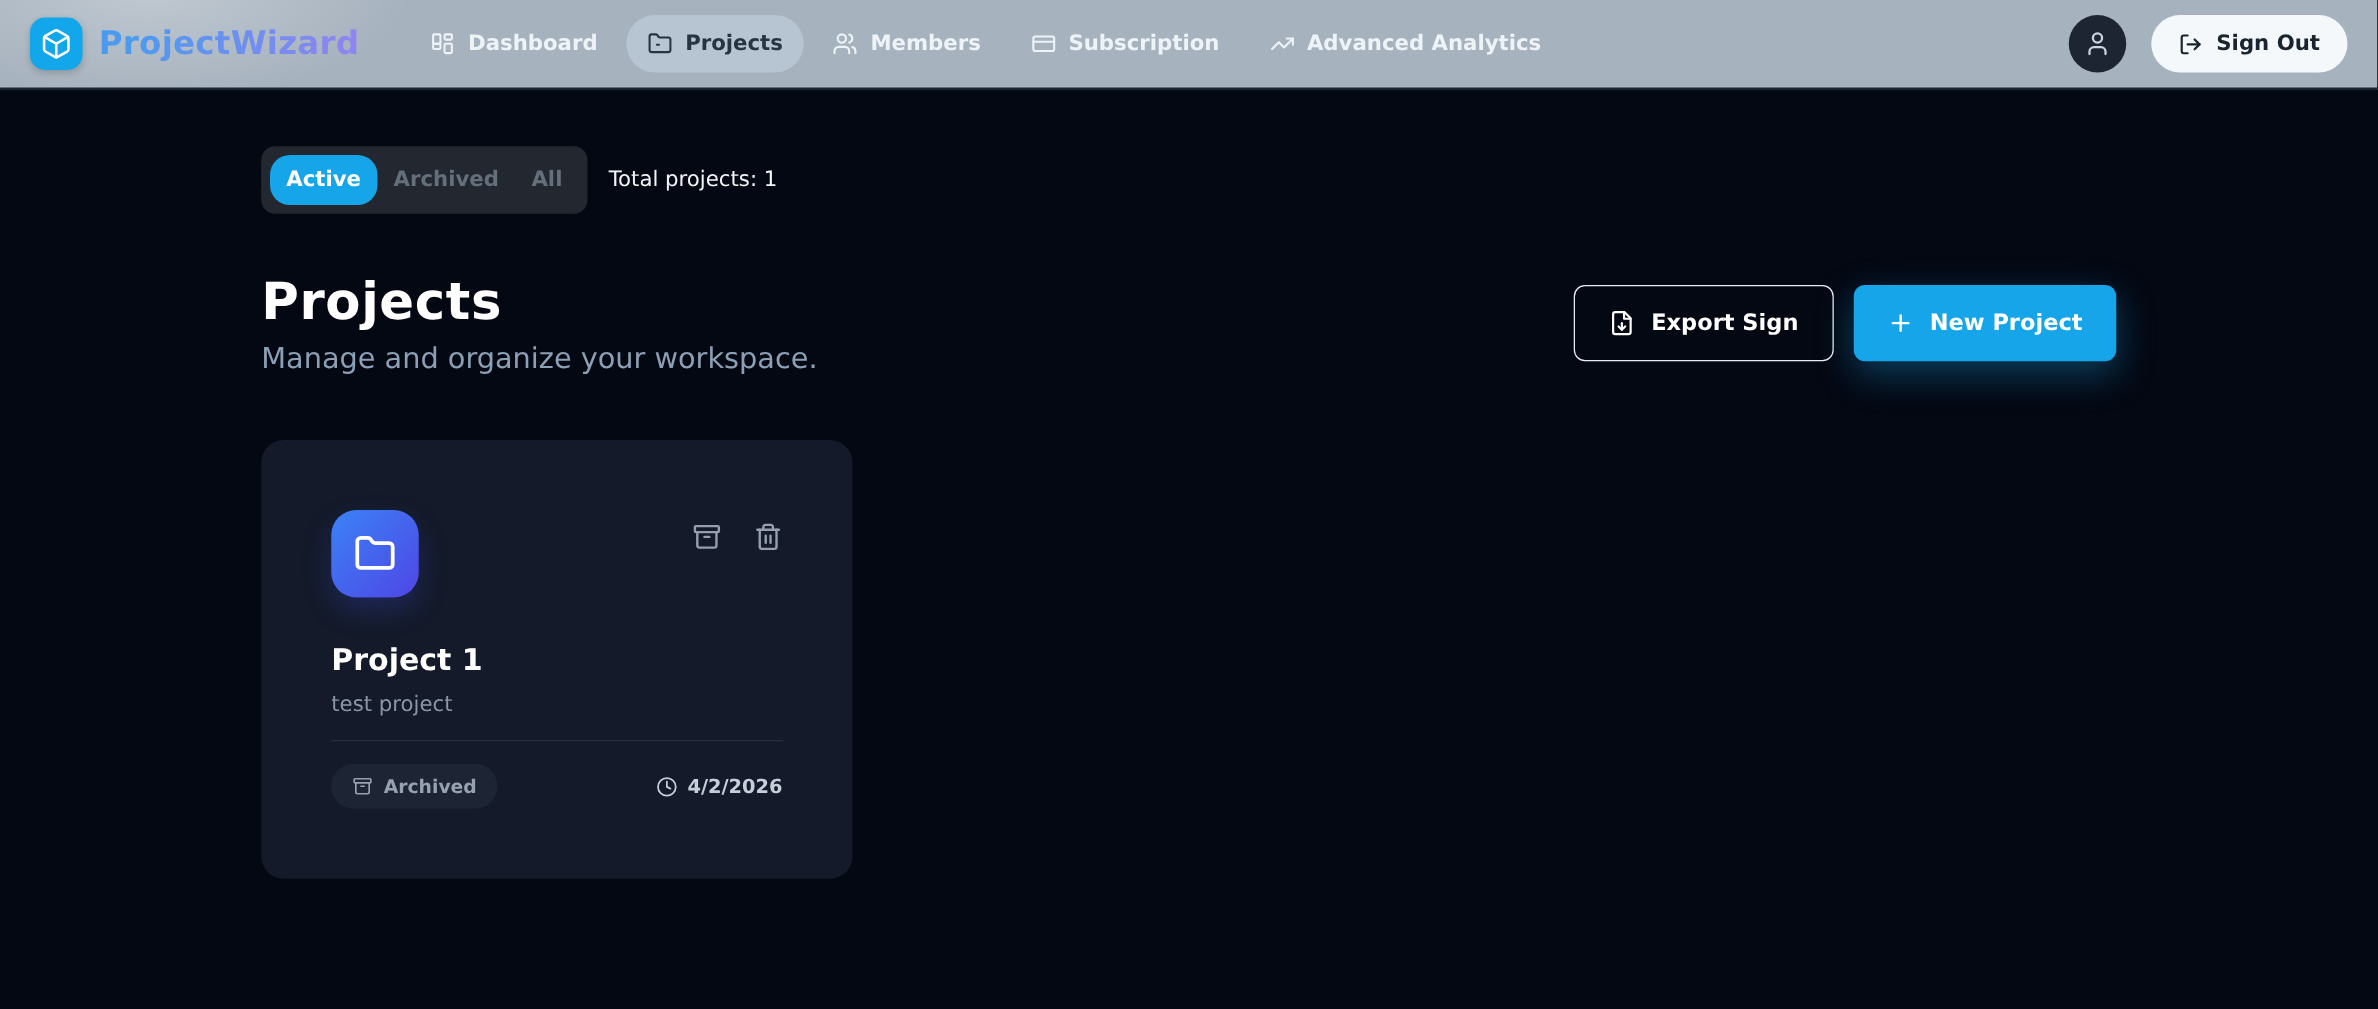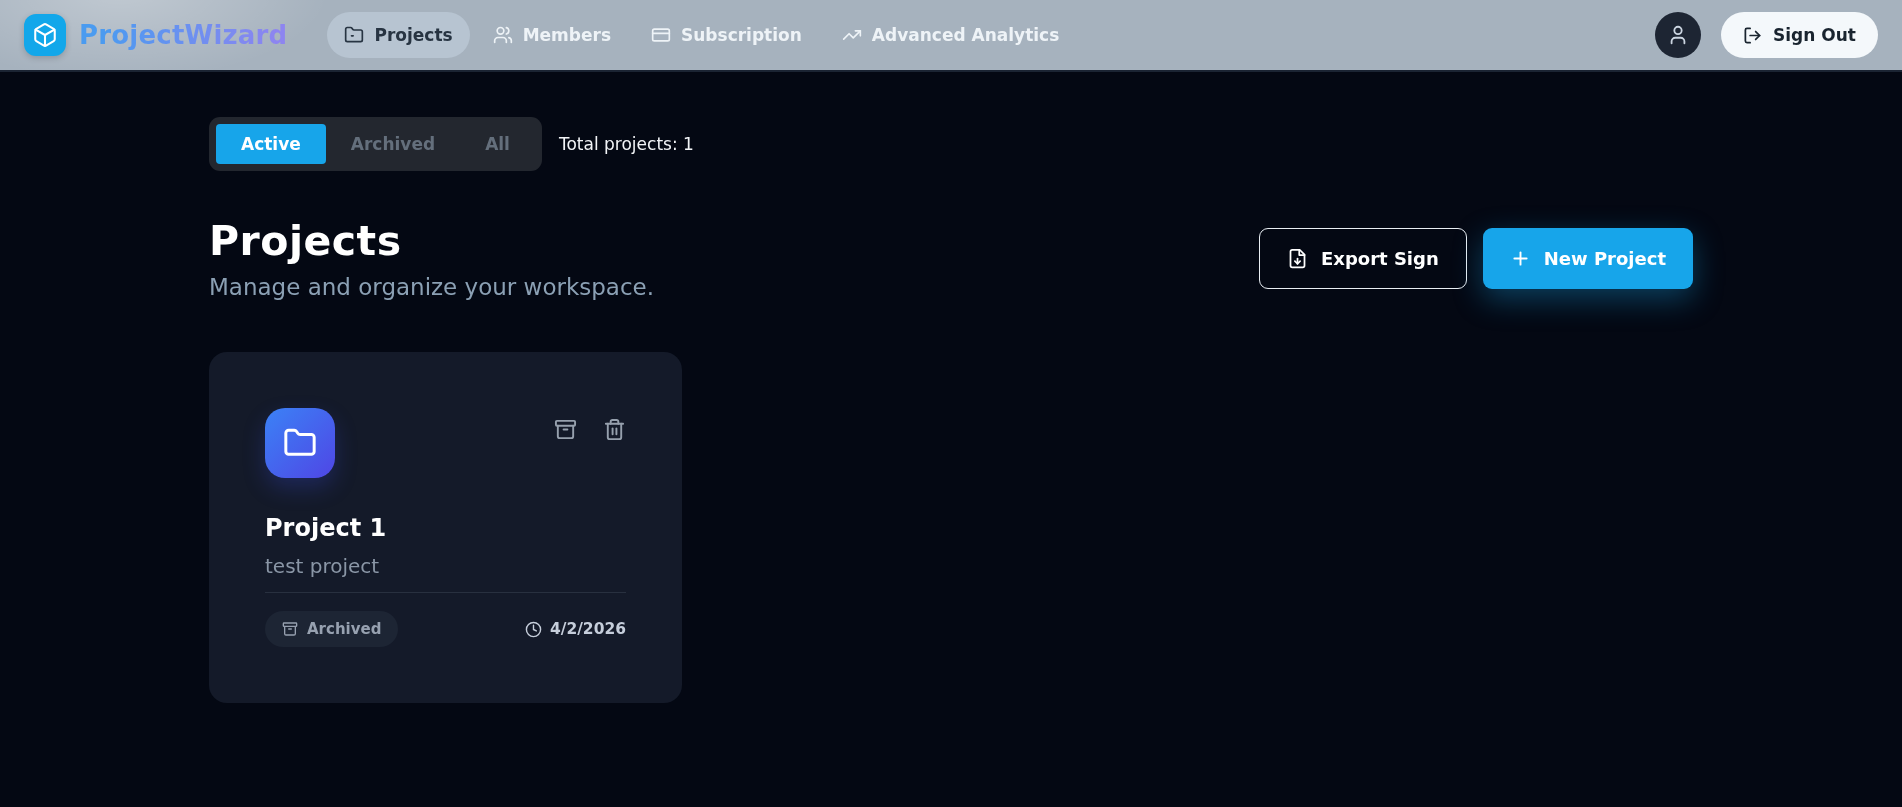--- a/index.html
+++ b/index.html
@@ -57,23 +57,23 @@
 
   
   .main { padding:45px 209px 0 209px; }
 
   .filter-row { display:flex; align-items:center; gap:17px; }
   .tab-group {
     display:inline-flex; align-items:center;
     background:#23272f; border-radius:11px; padding:7px;
   }
   .tab {
-    padding:10px 25px; border:none; background:transparent; cursor:pointer;
+    padding:10px 13px; border:none; background:transparent; cursor:pointer;
     font-family:inherit; font-size:17px; font-weight:700; color:#646f7c;
-    border-radius:4px;
+    border-radius:16px;
   }
   .tab.active { background:#17a5ea; color:#ffffff; }
   .total { color:#f2f4f7; font-size:17px; }
 
   .page-head { display:flex; justify-content:space-between; align-items:center; margin-top:46px; }
   .title { font-size:41px; font-weight:800; color:#ffffff; letter-spacing:.5px; }
   .subtitle { margin-top:9px; font-size:23px; color:#8ba0b4; }
   .actions { display:flex; gap:16px; }
   .btn {
     height:61px; padding:0 27px; border-radius:9px; cursor:pointer;
@@ -94,21 +94,21 @@
   .card-top { display:flex; justify-content:space-between; align-items:flex-start; }
   .folder-badge {
     width:70px; height:70px; border-radius:20px;
     background:linear-gradient(135deg,#3b82f6 0%,#4f46e5 100%);
     display:flex; align-items:center; justify-content:center;
     box-shadow:0 10px 22px rgba(60,80,230,.25);
   }
   .card-actions { display:flex; gap:26px; margin-top:10px; }
   .icon-btn { background:none; border:none; padding:0; cursor:pointer; color:#96a0ad; }
   .card-title { margin-top:36px; font-size:24px; font-weight:700; color:#ffffff; }
-  .card-desc { margin-top:12px; font-size:20px; color:#8a96a6; }
+  .card-desc { margin-top:12px; font-size:17px; color:#8a96a6; }
   .card-divider { margin-top:auto; border:none; border-top:1px solid #28303f; }
   .card-footer { margin-top:18px; display:flex; justify-content:space-between; align-items:center; }
   .status-badge {
     display:flex; align-items:center; gap:9px;
     background:#1d2534; border-radius:999px; padding:9px 17px;
     color:#97a1b0; font-size:15px; font-weight:700;
   }
   .date { display:flex; align-items:center; gap:8px; color:#c6cedb; font-size:15.5px; font-weight:600; }
 </style>
 </head>
@@ -120,20 +120,29 @@
       <svg width="26" height="26" viewBox="0 0 24 24" fill="none" stroke="#ffffff" stroke-width="1.9" stroke-linecap="round" stroke-linejoin="round">
         <path d="M21 8a2 2 0 0 0-1-1.73l-7-4a2 2 0 0 0-2 0l-7 4A2 2 0 0 0 3 8v8a2 2 0 0 0 1 1.73l7 4a2 2 0 0 0 2 0l7-4A2 2 0 0 0 21 16Z"></path>
         <path d="m3.3 7 8.7 5 8.7-5"></path>
           <path d="M12 22V12"></path>
       </svg>
     </div>
     <span class="brand">ProjectWizard</span>
   </div>
 
   <nav class="nav">
+    <div class="nav-item">
+      <svg width="20" height="20" viewBox="0 0 24 24" fill="none" stroke-width="2" stroke-linecap="round" stroke-linejoin="round">
+        <rect width="7" height="9" x="3" y="3" rx="1"></rect>
+          <rect width="7" height="5" x="14" y="3" rx="1"></rect>
+          <rect width="7" height="9" x="14" y="12" rx="1"></rect>
+          <rect width="7" height="5" x="3" y="12" rx="1"></rect>
+      </svg>
+      <span>Dashboard</span>
+    </div>
     <div class="nav-item active">
       <svg width="20" height="20" viewBox="0 0 24 24" fill="none" stroke-width="2" stroke-linecap="round" stroke-linejoin="round">
         <path d="M20 20a2 2 0 0 0 2-2V8a2 2 0 0 0-2-2h-7.9a2 2 0 0 1-1.69-.9L9.6 3.9A2 2 0 0 0 7.93 3H4a2 2 0 0 0-2 2v13a2 2 0 0 0 2 2Z"></path>
         <path d="M9 13h2"></path>
       </svg>
       <span>Projects</span>
     </div>
     <div class="nav-item">
       <svg width="20" height="20" viewBox="0 0 24 24" fill="none" stroke-width="2" stroke-linecap="round" stroke-linejoin="round">
         <path d="M16 21v-2a4 4 0 0 0-4-4H6a4 4 0 0 0-4 4v2"></path>

